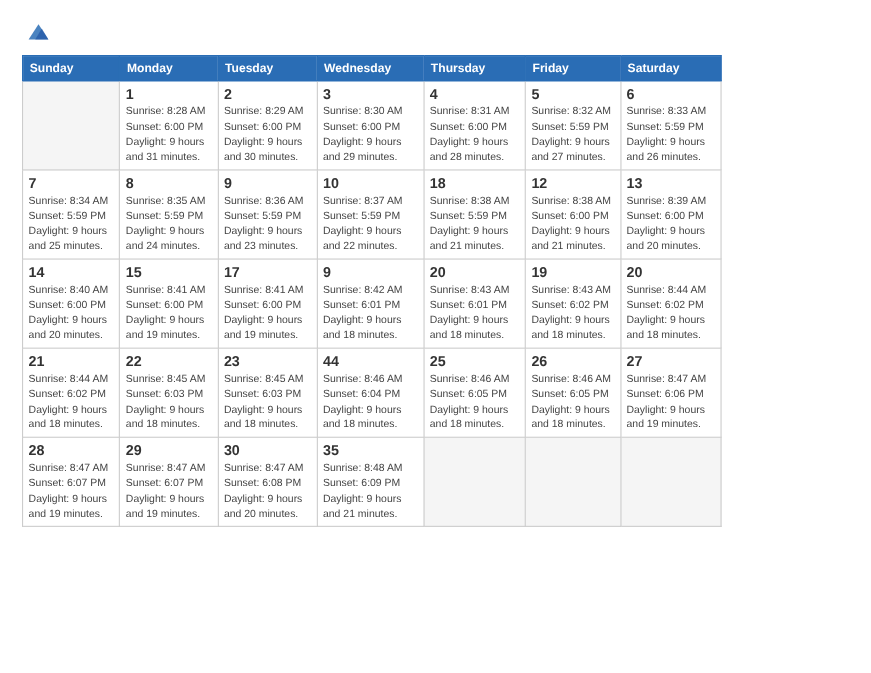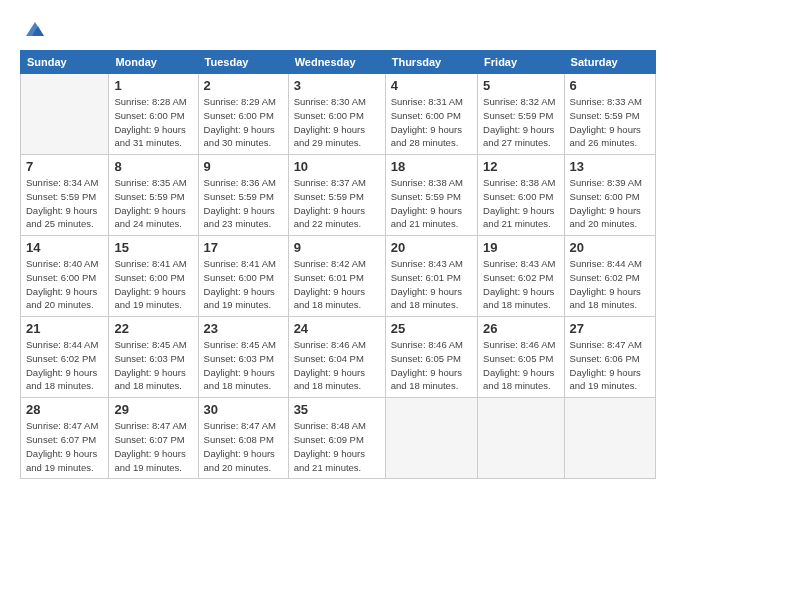--- a/index.html
+++ b/index.html
@@ -222,21 +222,21 @@
           </td>
           <td>
             <span class="day-num">22</span>
             <div class="day-info">Sunrise: 8:45 AM<br>Sunset: 6:03 PM<br>Daylight: 9 hours and 18 minutes.</div>
           </td>
           <td>
             <span class="day-num">23</span>
             <div class="day-info">Sunrise: 8:45 AM<br>Sunset: 6:03 PM<br>Daylight: 9 hours and 18 minutes.</div>
           </td>
           <td>
-            <span class="day-num">24</span>
+            <span class="day-num">44</span>
             <div class="day-info">Sunrise: 8:46 AM<br>Sunset: 6:04 PM<br>Daylight: 9 hours and 18 minutes.</div>
           </td>
           <td>
             <span class="day-num">25</span>
             <div class="day-info">Sunrise: 8:46 AM<br>Sunset: 6:05 PM<br>Daylight: 9 hours and 18 minutes.</div>
           </td>
           <td>
             <span class="day-num">26</span>
             <div class="day-info">Sunrise: 8:46 AM<br>Sunset: 6:05 PM<br>Daylight: 9 hours and 18 minutes.</div>
           </td>

